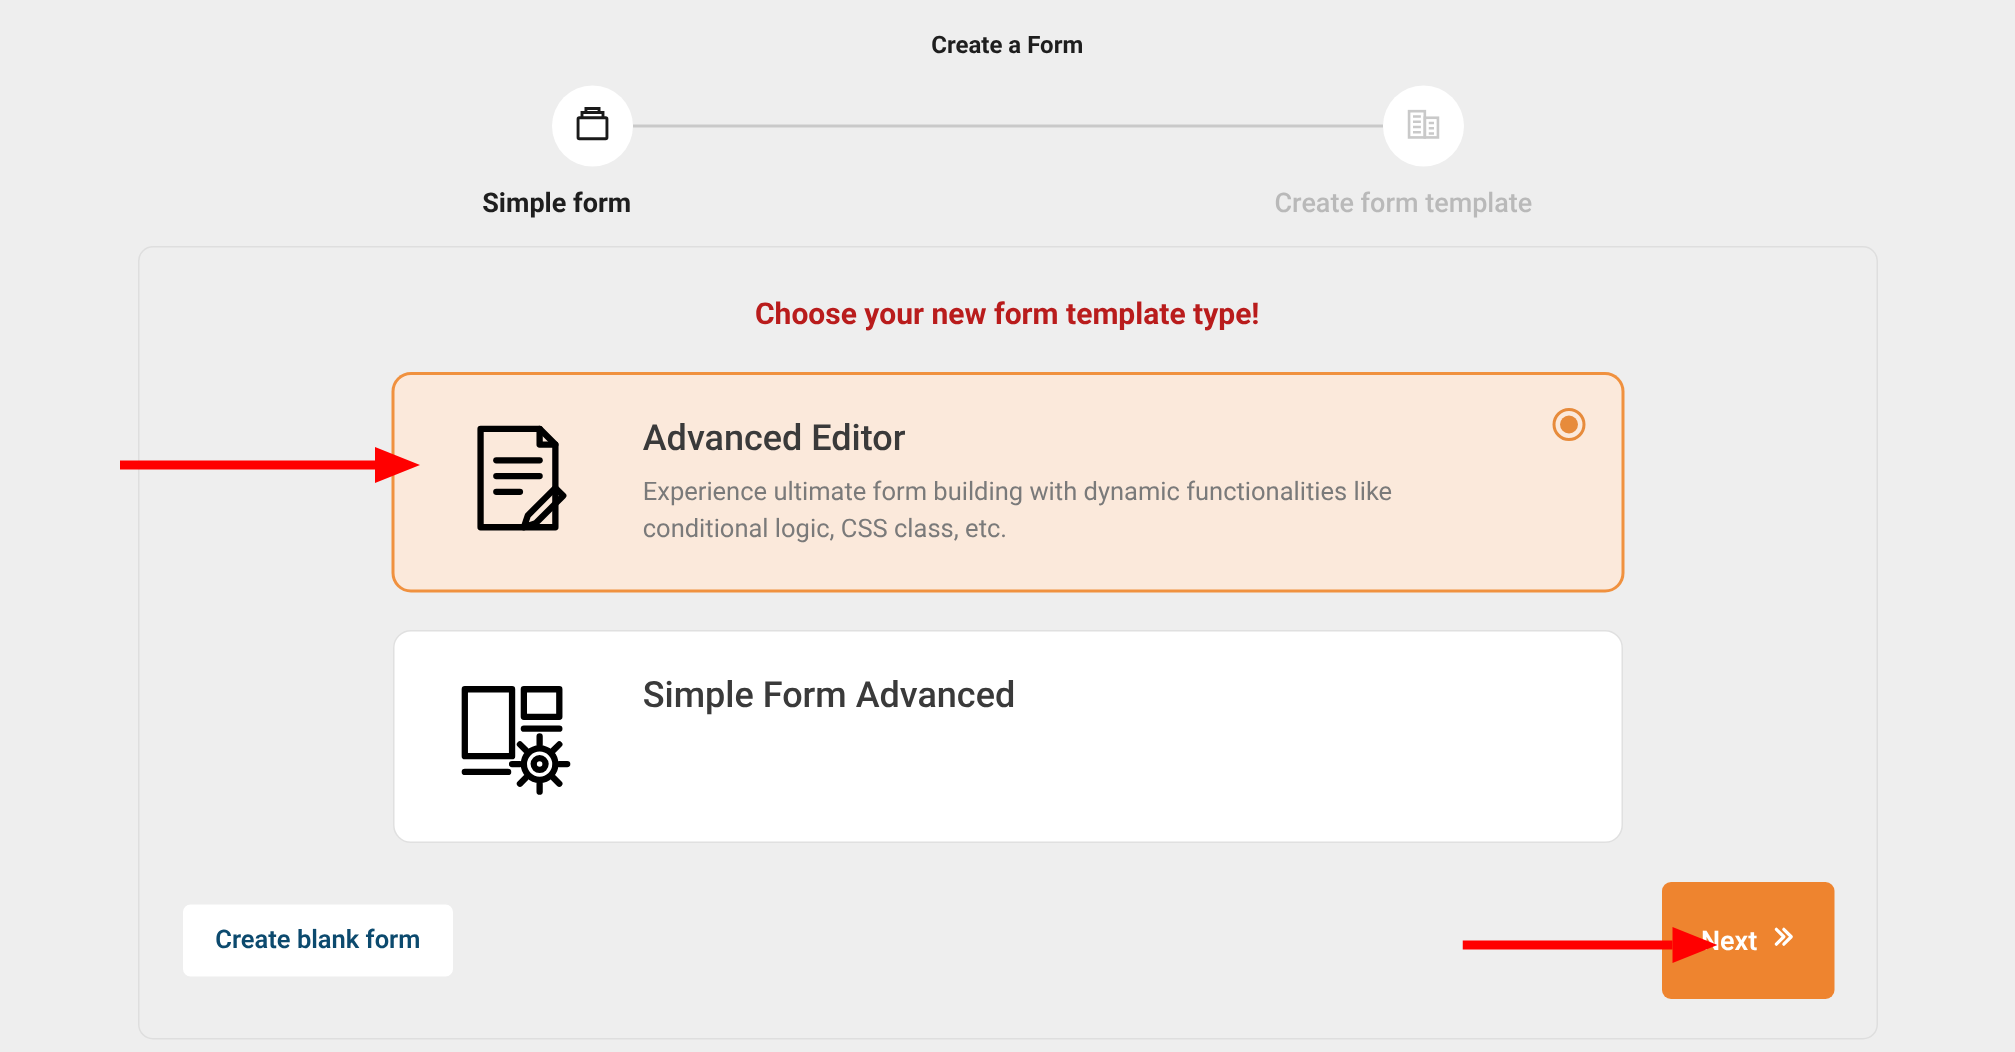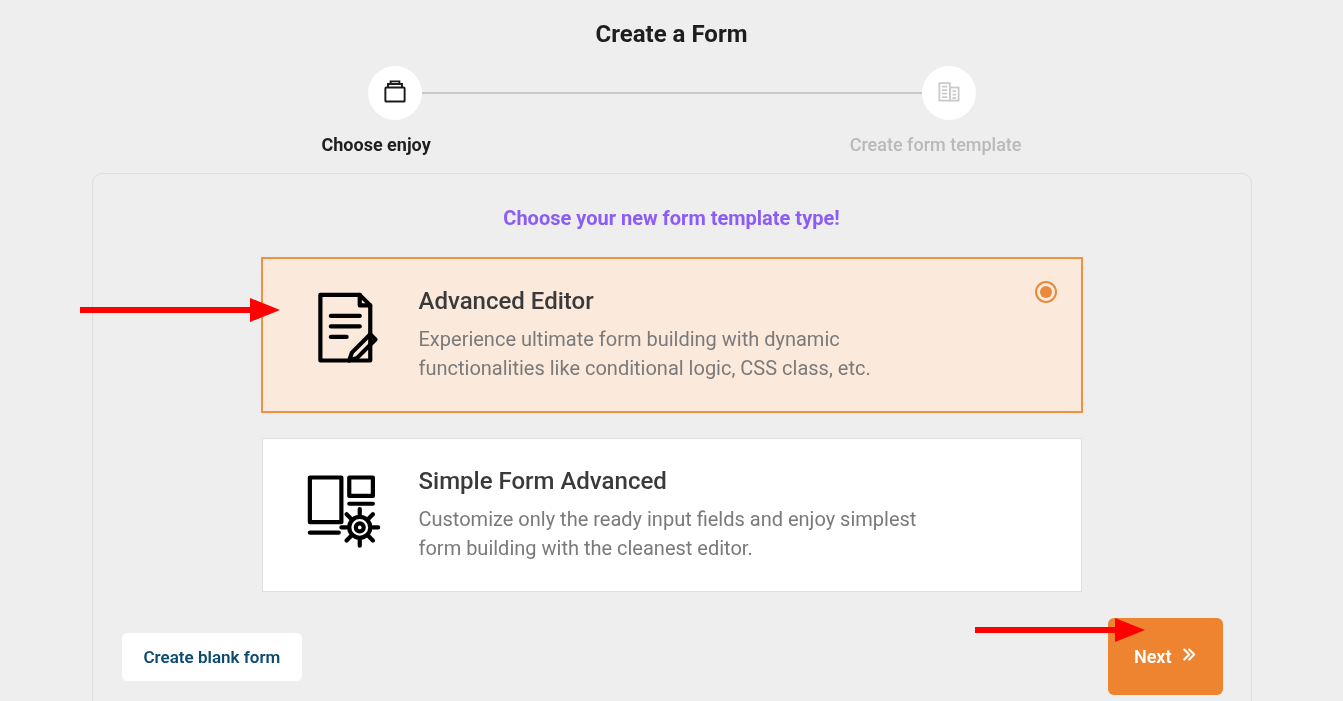--- a/index.html
+++ b/index.html
@@ -1,32 +1,32 @@
 <!DOCTYPE html>
 <html><head>
   <meta charset="utf-8">
   <style>
     * { margin:0; padding:0; box-sizing:border-box; font-family: -apple-system, BlinkMacSystemFont, "Segoe UI", Roboto, Helvetica, Arial, sans-serif; }
     body { background:#eeeeee; width:1343px; height:701px; overflow:hidden; position:relative; }
-    .page-title { text-align:center; font-size:24px; font-weight:700; color:#1e1e1e; padding-top:20px; }
+    .page-title { text-align:center; font-size:16px; font-weight:700; color:#1e1e1e; padding-top:20px; }
     .stepper { display:flex; align-items:center; justify-content:center; margin-top:18px; }
     .step-circle { width:54px; height:54px; border-radius:50%; background:#fff; display:flex; align-items:center; justify-content:center; }
     .step-line { height:2px; background:#c9c9c9; width:500px; }
     .step-labels { display:flex; justify-content:space-between; width:700px; margin:14px auto 0; }
     .step-label { font-size:18px; font-weight:700; color:#1e1e1e; }
     .step-label.inactive { color:#b9b9b9; font-weight:500; }
     .panel { margin:18px auto 0; width:1160px; background:#eeeeee; border:1px solid #dedede; border-radius:10px; padding:32px 28px 26px; }
-    .panel-heading { text-align:center; font-size:20px; font-weight:700; color:#8b5cf6; margin-bottom:28px; }
+    .panel-heading { text-align:center; font-size:20px; font-weight:700; color:#b91c1c; margin-bottom:28px; }
     .options { width:820px; margin:0 auto; }
-    .option-card { position:relative; display:flex; align-items:flex-start; gap:30px; border:1px solid #e0e0e0; background:#fff; border-radius:0; padding:28px 44px 28px 36px; margin-bottom:26px; cursor:pointer; }
+    .option-card { position:relative; display:flex; align-items:flex-start; gap:40px; border:1px solid #e0e0e0; background:#fff; border-radius:12px; padding:28px 44px 28px 36px; margin-bottom:26px; cursor:pointer; }
     .option-card.selected { background:#fbe9db; border:1px solid #f0913f; box-shadow:0 0 0 1px #f0913f; }
     .option-icon { width:90px; flex:0 0 90px; display:flex; align-items:center; justify-content:center; }
     .option-body { flex:1; }
     .option-title { font-size:24px; font-weight:500; color:#3a3a3a; margin-bottom:10px; }
-    .option-desc { font-size:20px; line-height:1.45; color:#7a7a7a; max-width:540px; }
+    .option-desc { font-size:17px; line-height:1.45; color:#7a7a7a; max-width:540px; }
     .radio-mark { position:absolute; top:22px; right:24px; width:22px; height:22px; border-radius:50%; border:2px solid #e78b3b; display:flex; align-items:center; justify-content:center; }
     .radio-mark .dot { width:12px; height:12px; border-radius:50%; background:#e78b3b; }
     .panel-footer { display:flex; justify-content:space-between; align-items:center; margin-top:22px; }
     .btn-blank { background:#fff; border:1px solid #eee; color:#0c4a6e; font-size:17px; font-weight:600; padding:14px 22px; border-radius:6px; cursor:pointer; }
     .btn-next { background:#ee842f; color:#fff; font-size:18px; font-weight:600; padding:28px 26px; border:none; border-radius:6px; display:flex; align-items:center; gap:8px; cursor:pointer; }
     
     .arrow { position:absolute; pointer-events:none; }
     .arrow svg { display:block; }
   </style>
 </head>
@@ -51,21 +51,21 @@
         <rect x="5" y="7" width="12" height="20"></rect>
         <rect x="17" y="12" width="10" height="15"></rect>
         <path d="M8 11h6M8 15h6M8 19h6M8 23h6"></path>
         <path d="M20 16h4M20 20h4M20 24h4"></path>
       </svg>
     </span>
   </div>
 </div>
 
 <div class="step-labels">
-  <div class="step-label">Choose enjoy</div>
+  <div class="step-label">Simple form</div>
   <div class="step-label inactive">Create form template</div>
 </div>
 
 <div class="panel">
   <div class="panel-heading">Choose your new form template type!</div>
 
   <div class="options">
 
     <div class="option-card selected">
       <div class="option-icon">
@@ -94,21 +94,20 @@
           <rect x="36" y="8" width="18" height="14"></rect>
           <path d="M36 28 H54"></path>
           <path d="M6 50 H28"></path>
           <circle cx="44" cy="46" r="8"></circle>
           <circle cx="44" cy="46" r="3"></circle>
           <path d="M44 36 V32 M44 60 V56 M54 46 H58 M30 46 H34 M51 39 L54 36 M37 53 L34 56 M51 53 L54 56 M37 39 L34 36"></path>
         </svg>
       </div>
       <div class="option-body">
         <div class="option-title">Simple Form Advanced</div>
-        <div class="option-desc">Customize only the ready input fields and enjoy simplest form building with the cleanest editor.</div>
       </div>
     </div>
 
   </div>
 
   <div class="panel-footer">
     <button class="btn-blank">Create blank form</button>
     <button class="btn-next">
       <span>Next</span>
       <span>

